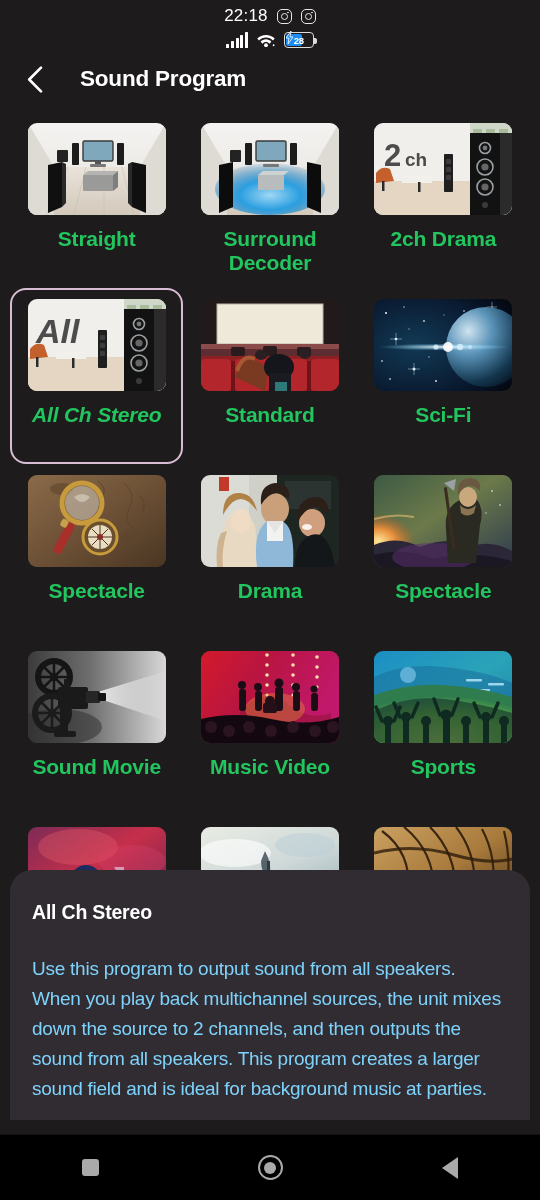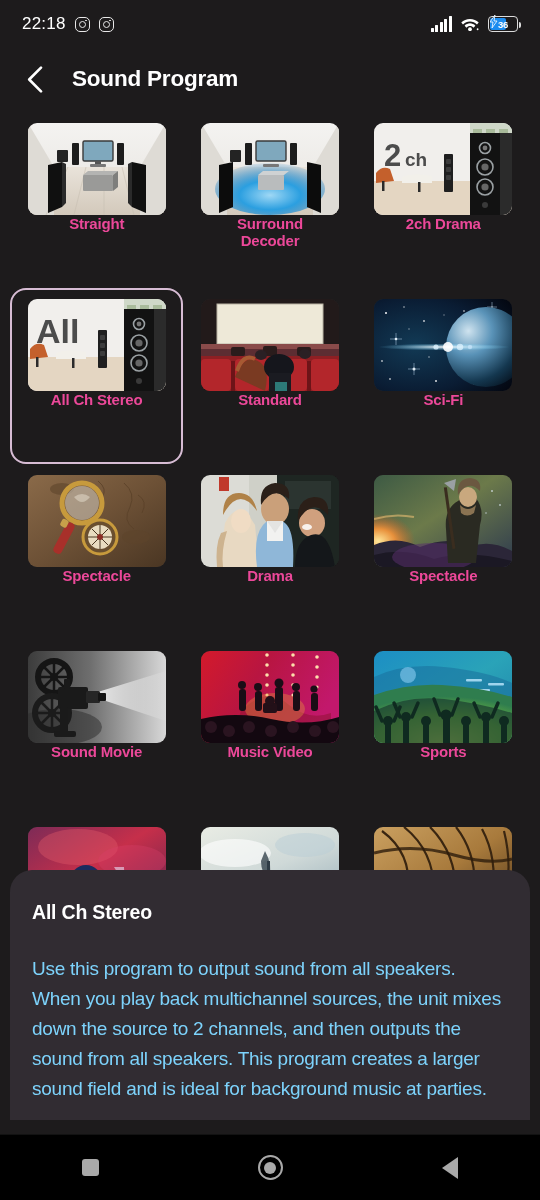--- a/index.html
+++ b/index.html
@@ -24,20 +24,21 @@
   #status-bar {
     position: absolute;
     top: 0; left: 0;
     width: 540px;
     height: 48px;
     background: #1d1b1c;
     display: flex;
     align-items: center;
     padding: 0 22px;
     z-index: 40;
+    flex-direction: column;
   }
   #status-left {
     display: flex;
     align-items: center;
     gap: 9px;
     flex: 1;
   }
   #status-time {
     color: #fff;
     font-size: 17px;
@@ -132,21 +133,21 @@
 
   
   #app-bar {
     position: absolute;
     top: 48px; left: 0;
     width: 540px;
     height: 62px;
     display: flex;
     align-items: center;
     padding-left: 18px;
-    gap: 20px;
+    gap: 28px;
     z-index: 30;
   }
   #back-button {
     width: 34px; height: 34px;
     display: flex;
     align-items: center;
     justify-content: center;
     cursor: pointer;
   }
   #page-title {
@@ -175,34 +176,36 @@
     flex-direction: column;
     align-items: center;
     padding: 9px 0 6px 0;
     border: 2px solid transparent;
     border-radius: 16px;
     cursor: pointer;
     height: 176px;
   }
   .program-card.selected {
     border-color: #d7bcd4;
+    font-style: italic;
   }
   .card-thumb {
     width: 138px;
     height: 92px;
     border-radius: 9px;
     overflow: hidden;
     position: relative;
     flex: none;
     background: #2a2a2a;
   }
   .card-thumb svg { display: block; width: 100%; height: 100%; }
   .card-label {
-    color: #ec4899;
-    font-size: 15px;
+    margin-top: 12px;
+    color: #22c55e;
+    font-size: 21px;
     font-weight: 700;
     text-align: center;
     line-height: 1.16;
     letter-spacing: -0.2px;
     max-width: 150px;
   }
 
   
   #detail-sheet {
     position: absolute;
@@ -322,21 +325,21 @@
           <circle cx="19.4" cy="14.6" r="1" fill="#fff"></circle>
         </svg>
       </span>
       <span id="battery-icon">
         <span id="battery-fill"></span>
         <span id="charge-bolt">
           <svg width="8" height="13" viewBox="0 0 8 13">
               <path d="M5 0L0 7h3l-1 6 5-7H4l1-6z" fill="#1b8cf0" stroke="#fff" stroke-width="0.8"></path>
             </svg>
         </span>
-        <span id="battery-text">36</span>
+        <span id="battery-text">28</span>
       </span>
     </div>
   </div>
 
   <div id="app-bar">
     <div id="back-button">
       <svg width="16" height="27" viewBox="0 0 16 27">
         <path d="M14 1.6L2.2 13.5 14 25.4" stroke="#fff" stroke-width="2.6" fill="none" stroke-linecap="round" stroke-linejoin="round"></path>
       </svg>
     </div>

